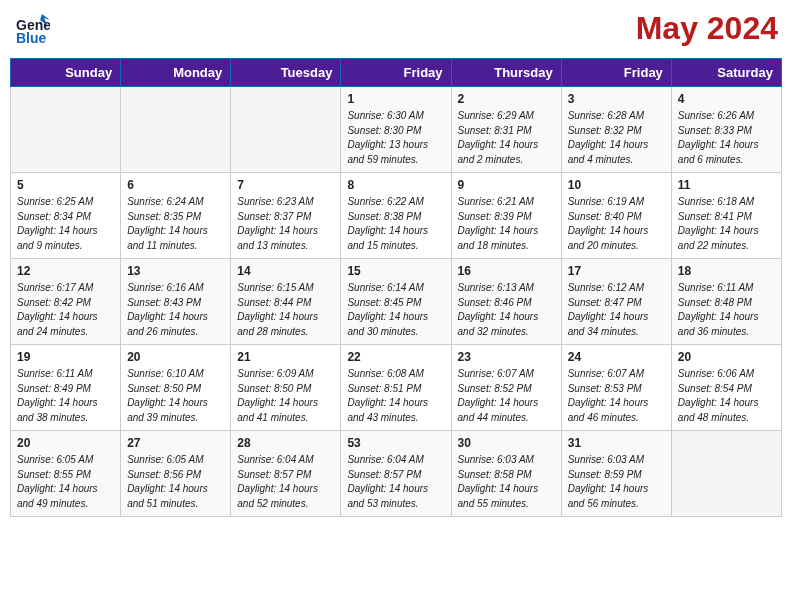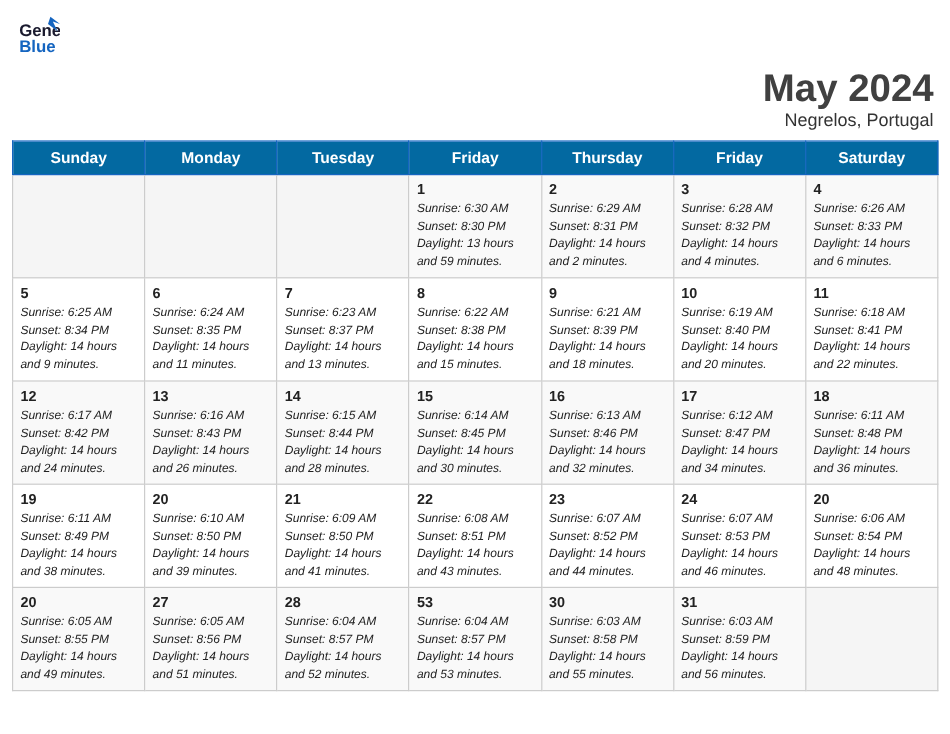--- a/index.html
+++ b/index.html
@@ -21,36 +21,35 @@
       display: flex;
       align-items: center;
       gap: 4px;
     }
     .title-block {
       text-align: right;
     }
     .main-title {
       font-size: 32px;
       font-weight: bold;
-      color: #404040;
-      margin-top: 45px;
+      color: #b91c1c;
     }
     .subtitle {
       font-size: 15px;
       color: #333;
     }
     .calendar {
       width: 100%;
       border-collapse: collapse;
       border: 1px solid #ccc;
     }
     .calendar th {
-      background-color: #0369a1;
+      background-color: #4c1d95;
       color: #fff;
-      text-align: center;
+      text-align: right;
       padding: 6px 8px;
       font-size: 13px;
       border: 1px solid #1565c0;
     }
     .calendar td {
       vertical-align: top;
       padding: 5px 6px;
       border: 1px solid #ccc;
       font-size: 10.5px;
       color: #222;
@@ -88,21 +87,20 @@
     <div>
       <svg width="36" height="36" viewBox="0 0 36 36">
         <text x="2" y="20" font-size="14" font-weight="bold" fill="#1a1a2e">General</text>
         <text x="2" y="33" font-size="14" font-weight="bold" fill="#1565c0">Blue</text>
         <polygon points="28,4 36,10 30,8 34,16 26,10" fill="#1565c0"></polygon>
       </svg>
     </div>
   </div>
   <div class="title-block">
     <div class="main-title">May 2024</div>
-    <div class="subtitle">Negrelos, Portugal</div>
   </div>
 </div>
 
 <table class="calendar">
   <thead>
     <tr>
     <th>Sunday</th>
         <th>Monday</th>
         <th>Tuesday</th>
         <th>Friday</th>

